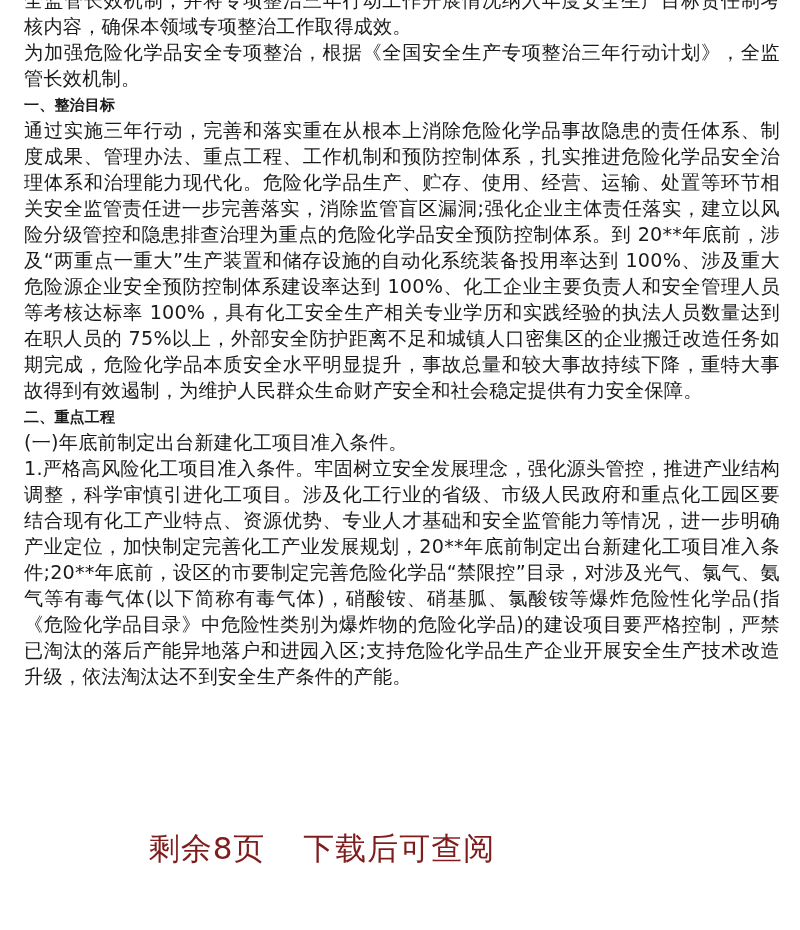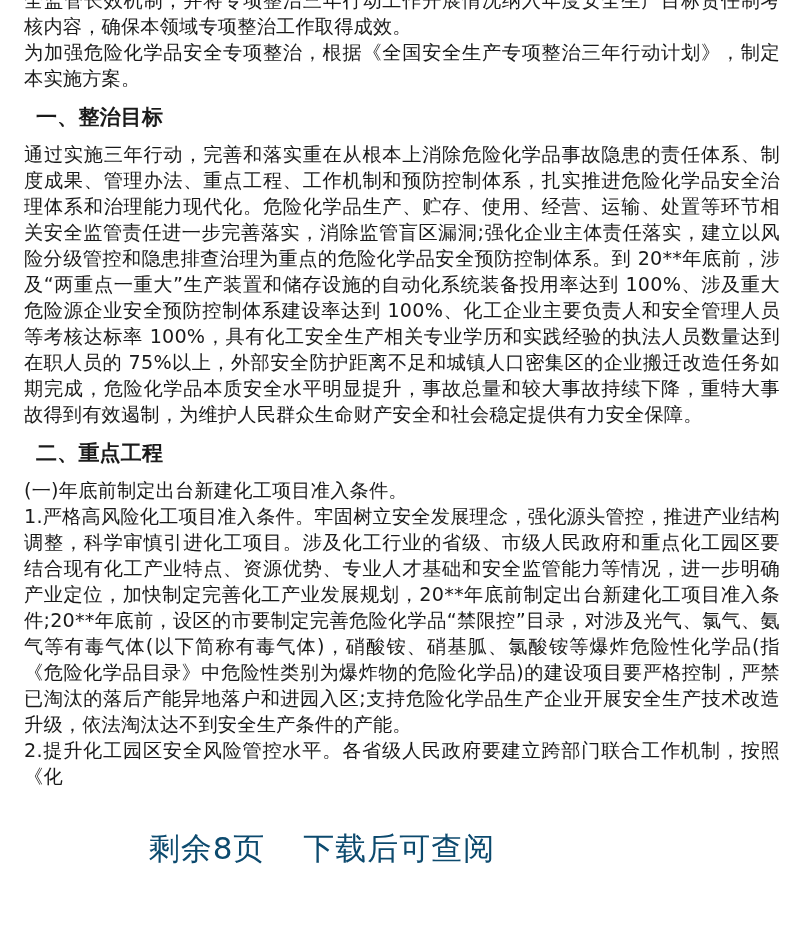--- a/index.html
+++ b/index.html
@@ -1,40 +1,39 @@
 <!DOCTYPE html>
 <html><head>
 <meta charset="utf-8">
 <style>
   html, body { margin: 0; padding: 0; background: #ffffff; }
   body { width: 800px; height: 930px; overflow: hidden; position: relative;
          font-family: "DejaVu Sans", "Liberation Sans", sans-serif; }
   .doc { position: absolute; left: 24px; top: -12px; width: 756px; color: #1a1a1a;
          font-size: 19.2px; line-height: 26px; letter-spacing: 0.2px; }
   .doc p { margin: 0; text-align: justify; }
-  .doc h3 { margin: 12px; font-size: 21px; font-weight: bold; line-height: 26px; }
+  .doc h3 { margin: 0; font-size: 15px; font-weight: bold; line-height: 26px; }
   .watermark { position: absolute; color: rgba(150,150,150,0.10); font-size: 40px;
                transform: rotate(-45deg); pointer-events: none; white-space: nowrap; }
   .footer { position: absolute; left: 0; top: 828px; width: 644px; text-align: center;
-            font-size: 31px; color: #0c4a6e; letter-spacing: 1px;
+            font-size: 31px; color: #7f1d1d; letter-spacing: 1px;
             font-family: "DejaVu Sans", sans-serif; }
   .footer span { display: inline-block; }
   .footer .gap { width: 38px; }
 </style>
 </head>
 <body>
 
 <div class="watermark" style="left:330px; top:380px;">　</div>
 
 <div class="doc">
   <p>全监管长效机制，并将专项整治三年行动工作开展情况纳入年度安全生产目标责任制考核内容，确保本领域专项整治工作取得成效。</p>
-  <p>为加强危险化学品安全专项整治，根据《全国安全生产专项整治三年行动计划》，制定本实施方案。</p>
+  <p>为加强危险化学品安全专项整治，根据《全国安全生产专项整治三年行动计划》，全监管长效机制。</p>
   <h3>一、整治目标</h3>
   <p>通过实施三年行动，完善和落实重在从根本上消除危险化学品事故隐患的责任体系、制度成果、管理办法、重点工程、工作机制和预防控制体系，扎实推进危险化学品安全治理体系和治理能力现代化。危险化学品生产、贮存、使用、经营、运输、处置等环节相关安全监管责任进一步完善落实，消除监管盲区漏洞;强化企业主体责任落实，建立以风险分级管控和隐患排查治理为重点的危险化学品安全预防控制体系。到 20**年底前，涉及“两重点一重大”生产装置和储存设施的自动化系统装备投用率达到 100%、涉及重大危险源企业安全预防控制体系建设率达到 100%、化工企业主要负责人和安全管理人员等考核达标率 100%，具有化工安全生产相关专业学历和实践经验的执法人员数量达到在职人员的 75%以上，外部安全防护距离不足和城镇人口密集区的企业搬迁改造任务如期完成，危险化学品本质安全水平明显提升，事故总量和较大事故持续下降，重特大事故得到有效遏制，为维护人民群众生命财产安全和社会稳定提供有力安全保障。</p>
   <h3>二、重点工程</h3>
   <p>(一)年底前制定出台新建化工项目准入条件。</p>
   <p>1.严格高风险化工项目准入条件。牢固树立安全发展理念，强化源头管控，推进产业结构调整，科学审慎引进化工项目。涉及化工行业的省级、市级人民政府和重点化工园区要结合现有化工产业特点、资源优势、专业人才基础和安全监管能力等情况，进一步明确产业定位，加快制定完善化工产业发展规划，20**年底前制定出台新建化工项目准入条件;20**年底前，设区的市要制定完善危险化学品“禁限控”目录，对涉及光气、氯气、氨气等有毒气体(以下简称有毒气体)，硝酸铵、硝基胍、氯酸铵等爆炸危险性化学品(指《危险化学品目录》中危险性类别为爆炸物的危险化学品)的建设项目要严格控制，严禁已淘汰的落后产能异地落户和进园入区;支持危险化学品生产企业开展安全生产技术改造升级，依法淘汰达不到安全生产条件的产能。</p>
-  <p>2.提升化工园区安全风险管控水平。各省级人民政府要建立跨部门联合工作机制，按照《化</p>
 </div>
 
 <div class="footer">
   <span>剩余8页</span><span class="gap"></span><span>下载后可查阅</span>
 </div>
 
 </body></html>

